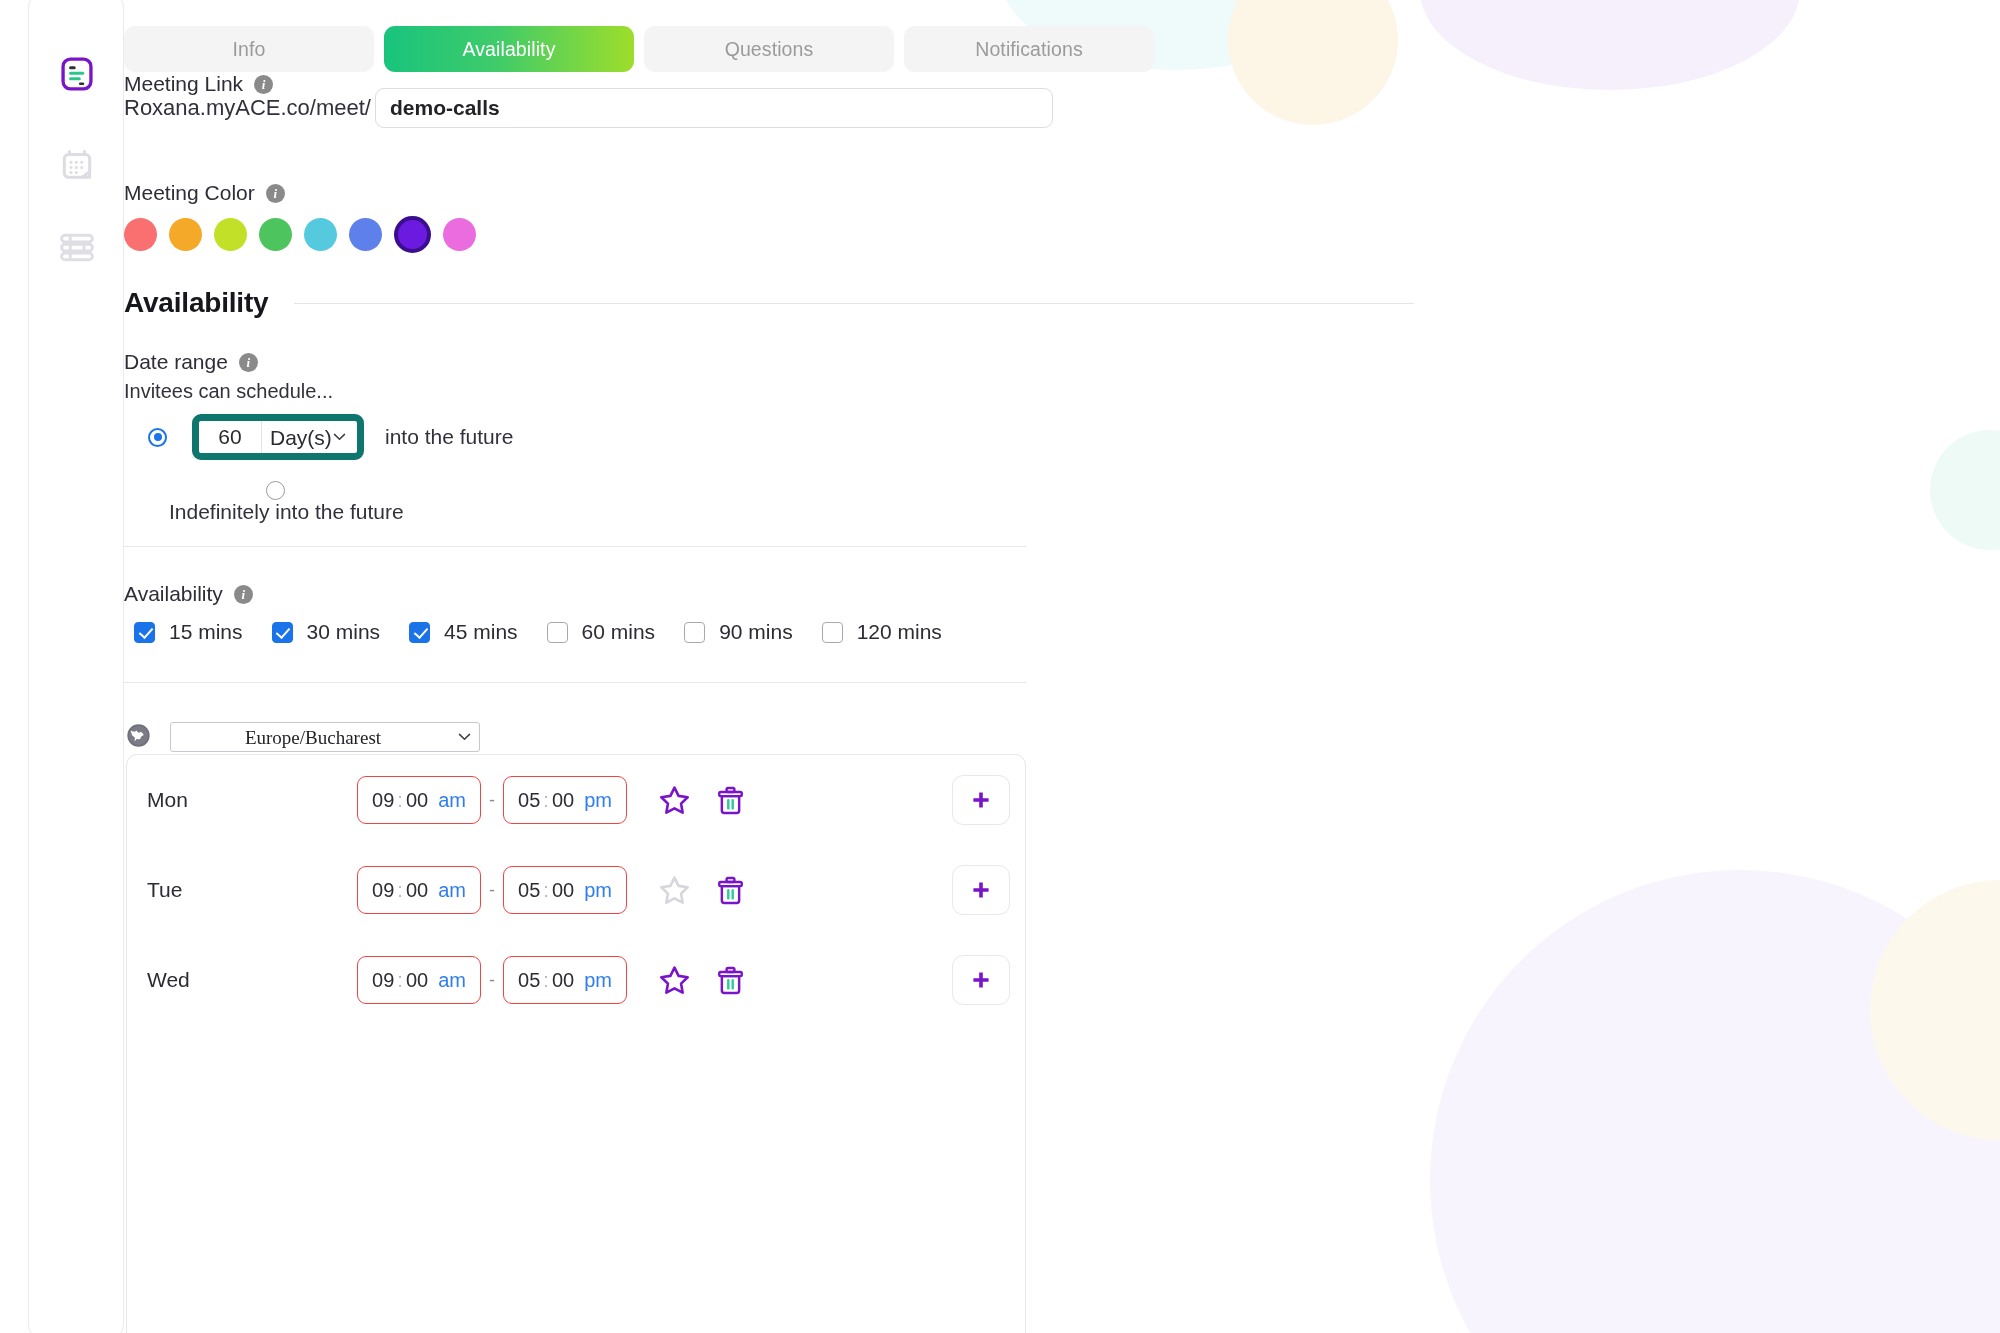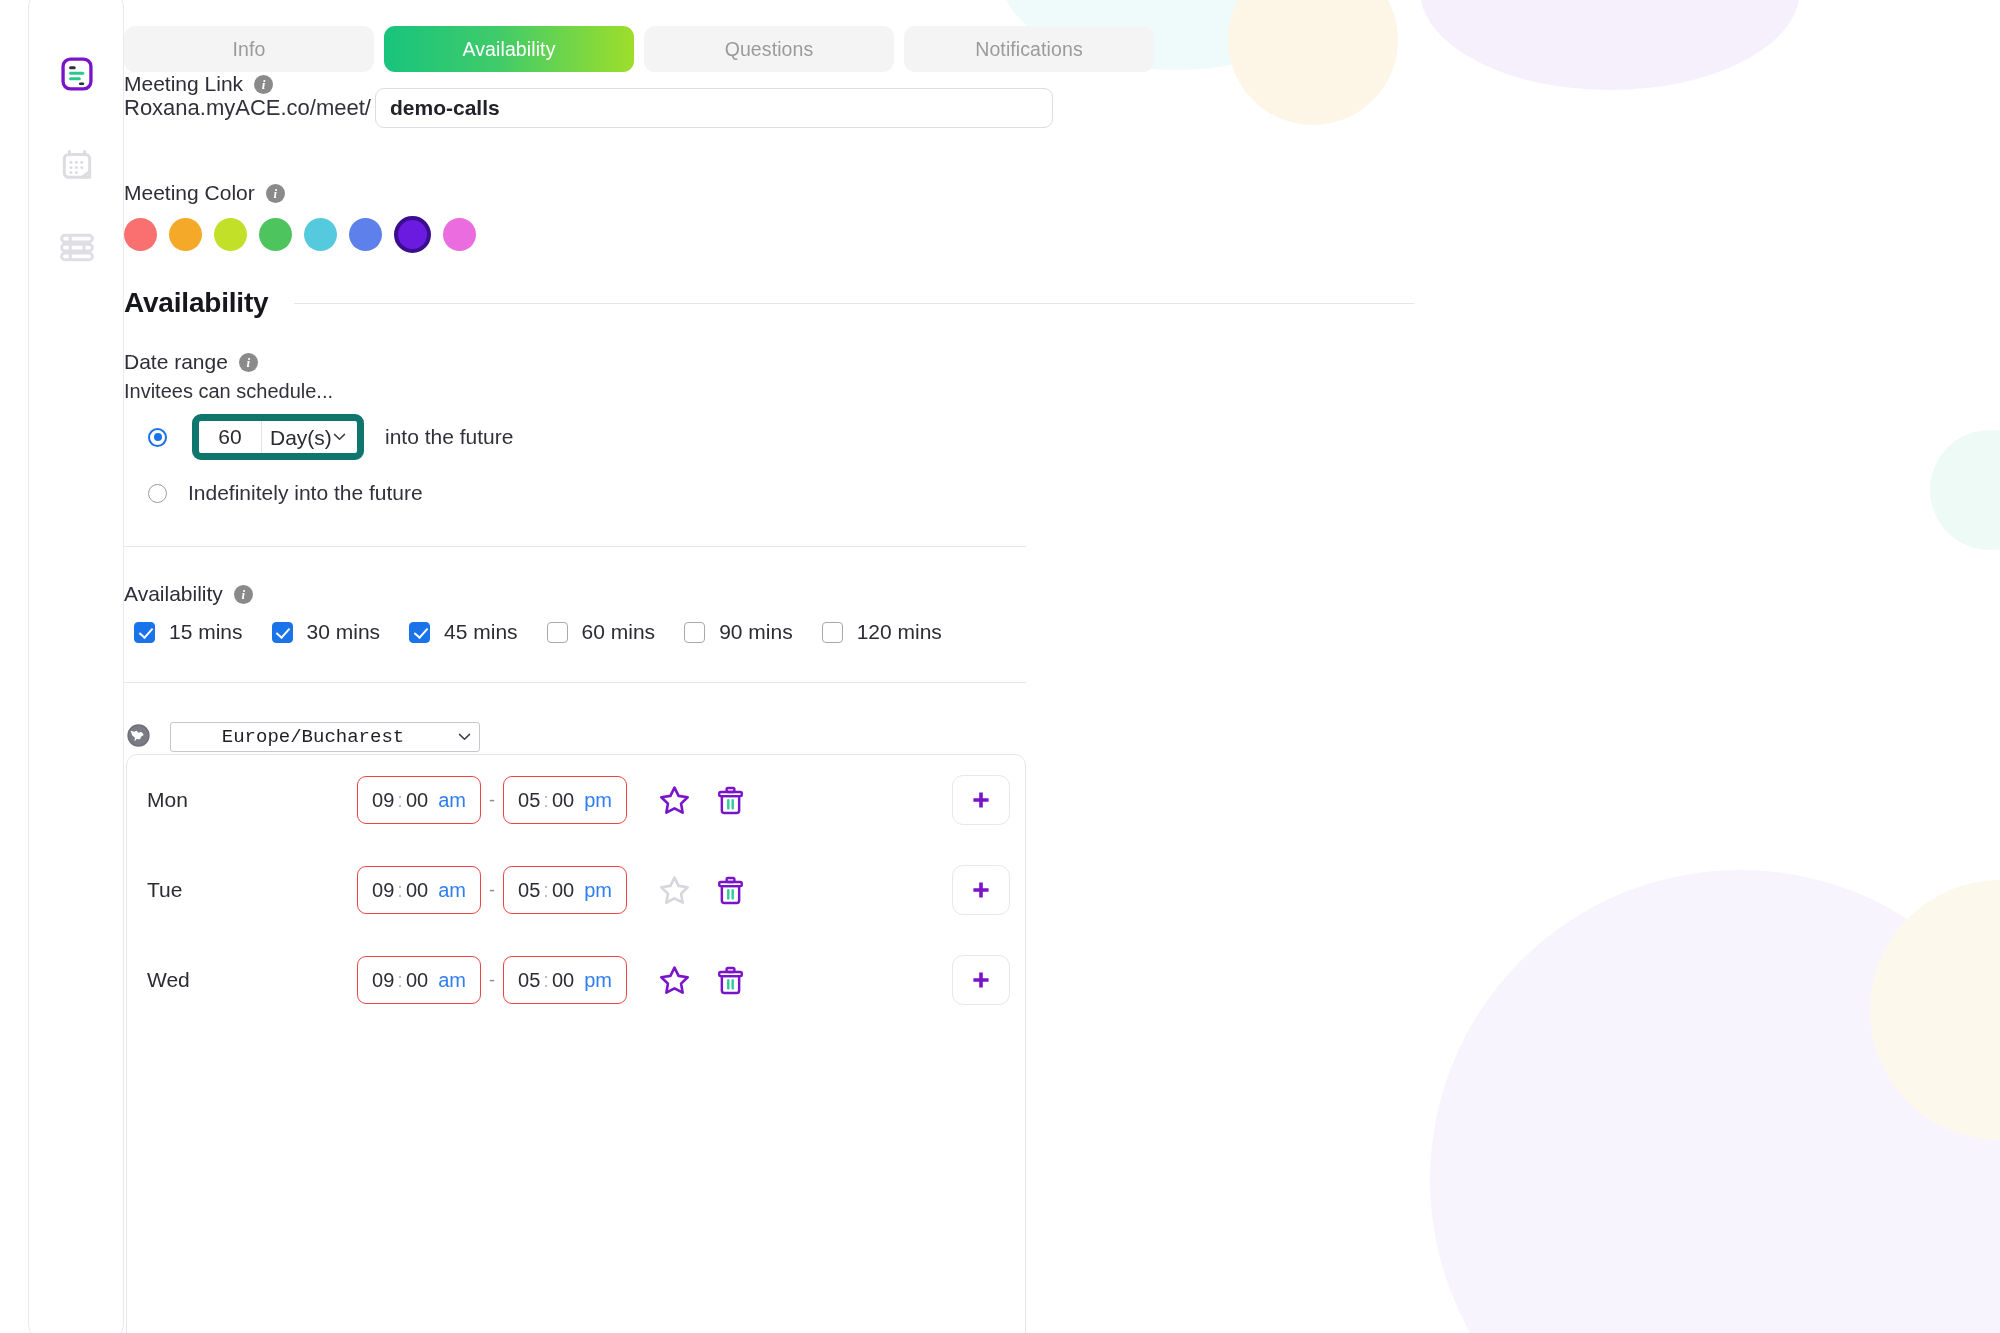--- a/index.html
+++ b/index.html
@@ -135,21 +135,21 @@
     letter-spacing: -.2px;
   }
   .section-rule { flex: 1; height: 1px; background: #e4e4ea; }
 
   
   .dr-label { position: absolute; left: 0; top: 340px; }
   .dr-sub { position: absolute; left: 0; top: 370px; font-size: 20px; color: #31313b; }
 
   .radio-row { position: absolute; display: flex; align-items: center; }
   .radio-row.r1 { left: 24px; top: 404px; }
-  .radio-row.r2 { left: 24px; top: 471px; }
+  .radio-row.r2 { left: 24px; top: 471px; flex-direction: column; }
   .radio {
     width: 19px; height: 19px; border-radius: 50%;
     border: 1.5px solid #9a9aa6; background: #fff;
     display: inline-block; position: relative; cursor: pointer;
     flex: 0 0 auto;
   }
   .radio.on { border: 2px solid #1a73e8; }
   .radio.on::after {
     content: ""; position: absolute; left: 3.5px; top: 3.5px;
     width: 8px; height: 8px; border-radius: 50%; background: #1a73e8;
@@ -211,21 +211,21 @@
   .dur-text { margin-left: 14px; font-size: 21px; color: #2c2c34; white-space: nowrap; }
 
   
   .tz-row { position: absolute; left: 2px; top: 712px; display: flex; align-items: center; gap: 19px; }
   .tz-select-wrap { position: relative; width: 310px; }
   .tz-select {
     width: 310px; height: 30px;
     border: 1px solid #c7c7cf; border-radius: 3px;
     background: #fff; font-size: 19px; color: #1f1f26;
     text-align: center;
-    font-family: Liberation Mono, monospace;
+    font-family: Liberation Serif, serif;
     -webkit-appearance: none; appearance: none;
     outline: none;
     padding-right: 24px;
   }
   .tz-chev { position: absolute; right: 9px; top: 50%; transform: translateY(-50%); pointer-events: none; }
 
   
   .days-panel {
     position: absolute; left: 2px; top: 744px;
     width: 900px; height: 600px;

